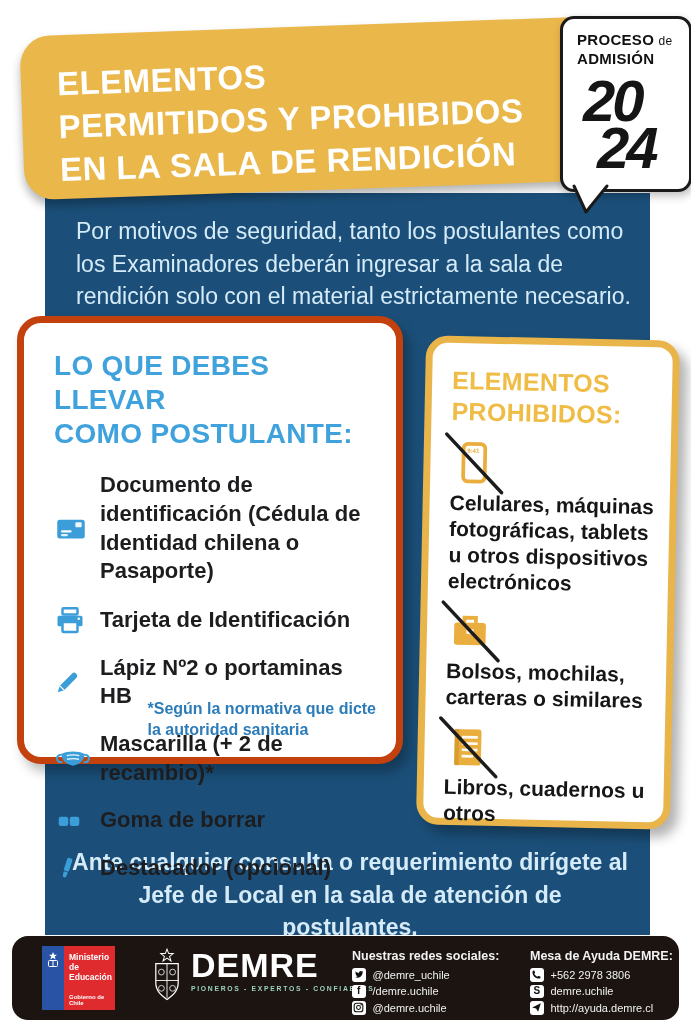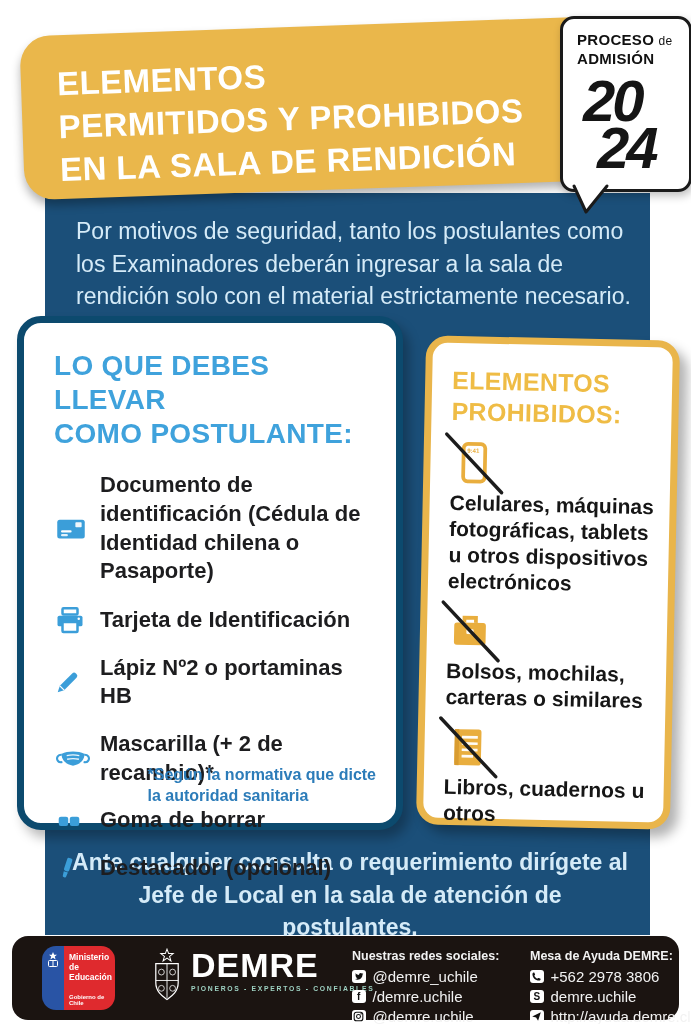--- a/index.html
+++ b/index.html
@@ -24,22 +24,22 @@
   .badge-year { font-style:italic; font-weight:900; color:#151515; font-size:58px; line-height:.82; letter-spacing:-3px; margin-top:8px; }
   .badge-year .y1 { margin-left:6px; }
   .badge-year .y2 { margin-left:20px; }
   .badge-tail { position:absolute; left:8px; bottom:-27px; width:40px; height:32px; overflow:visible; }
 
   
   .intro { position:absolute; left:76px; top:215px; width:566px; z-index:2; color:#D5EBF8;
            font-size:23px; font-weight:500; line-height:1.42; }
 
   
-  .card-allowed { position:absolute; left:17px; top:316px; width:386px; height:514px; background:#fff;
-                  border:7px solid #0c4a6e; border-radius:24px; z-index:3; box-shadow:6px 8px 12px rgba(0,0,0,.28);
+  .card-allowed { position:absolute; left:17px; top:316px; width:386px; height:448px; background:#fff;
+                  border:7px solid #c2410c; border-radius:24px; z-index:3; box-shadow:6px 8px 12px rgba(0,0,0,.28);
                   padding:26px 16px 0 30px; }
   .ca-title { color:#3FA2DC; font-size:28px; font-weight:800; line-height:1.22; letter-spacing:.3px; }
   .ca-list { margin-top:20px; }
   .ca-item { display:flex; align-items:center; margin-bottom:19px; }
   .ca-icon { width:40px; flex:0 0 40px; display:flex; }
   .ca-label { font-size:22px; color:#1d1d1f; font-weight:600; line-height:1.3; padding-left:6px; }
   .ca-footnote { position:absolute; right:20px; bottom:16px; text-align:left; color:#2C7CB9;
                  font-size:16px; font-weight:700; line-height:1.35; }
 
   
@@ -51,38 +51,38 @@
   .cp-icon svg { overflow:visible; }
   .cp-label { font-size:21px; font-weight:800; color:#161616; line-height:1.24; margin-top:4px; }
 
   
   .bottom-note { position:absolute; left:70px; top:846px; width:560px; z-index:2; text-align:center;
                  color:#D5EBF8; font-size:23px; font-weight:600; line-height:1.42; }
 
   
   .footer { position:absolute; left:12px; top:936px; width:667px; height:84px; background:#1B1411;
             border-radius:16px; z-index:2; }
-  .m-logo { position:absolute; left:30px; top:10px; width:73px; height:64px; display:flex; overflow:hidden;border-radius:14px; }
+  .m-logo { position:absolute; left:30px; top:10px; width:73px; height:64px; display:flex; overflow:hidden; }
   .m-blue { width:27px; background:#2954A5; display:flex; justify-content:center; padding-top:5px; }
   .m-red  { flex:1; background:#DF2A2E; padding:6px 3px 4px 5px; display:flex; flex-direction:column; justify-content:space-between; color:#fff; }
   .m-name { font-size:8.5px; font-weight:700; line-height:1.2; }
   .m-gov  { font-size:6px; font-weight:600; }
   .demre { position:absolute; left:136px; top:12px; display:flex; align-items:flex-start; }
   .demre-text { margin-left:5px; }
   .demre-name { color:#fff; font-size:34px; font-weight:800; letter-spacing:1px; line-height:1; }
   .demre-tag  { color:#9ED1C2; font-size:6.8px; font-weight:700; letter-spacing:1.7px; margin-top:3px; }
   .f-col { position:absolute; top:13px; color:#F2F2F2; }
   .f-col.social { left:340px; }
   .f-col.help   { left:518px; }
   .f-title { font-size:12.5px; font-weight:700; margin-bottom:5px; }
   .f-row { display:flex; align-items:center; margin-bottom:3px; cursor:pointer; }
   .f-ic { width:13.5px; height:13.5px; background:#fff; border-radius:3px; margin-right:7px;
           display:flex; align-items:center; justify-content:center; color:#111; flex:0 0 13.5px;
           font-size:10px; font-weight:800; line-height:1; }
-  .f-text { font-size:15px; font-weight:500; }
+  .f-text { font-size:11px; font-weight:500; }
 </style>
 </head>
 <body>
 
 <div class="page">
 
   <div class="panel"></div>
 
   <div class="banner">
     <div class="banner-line">ELEMENTOS</div>

